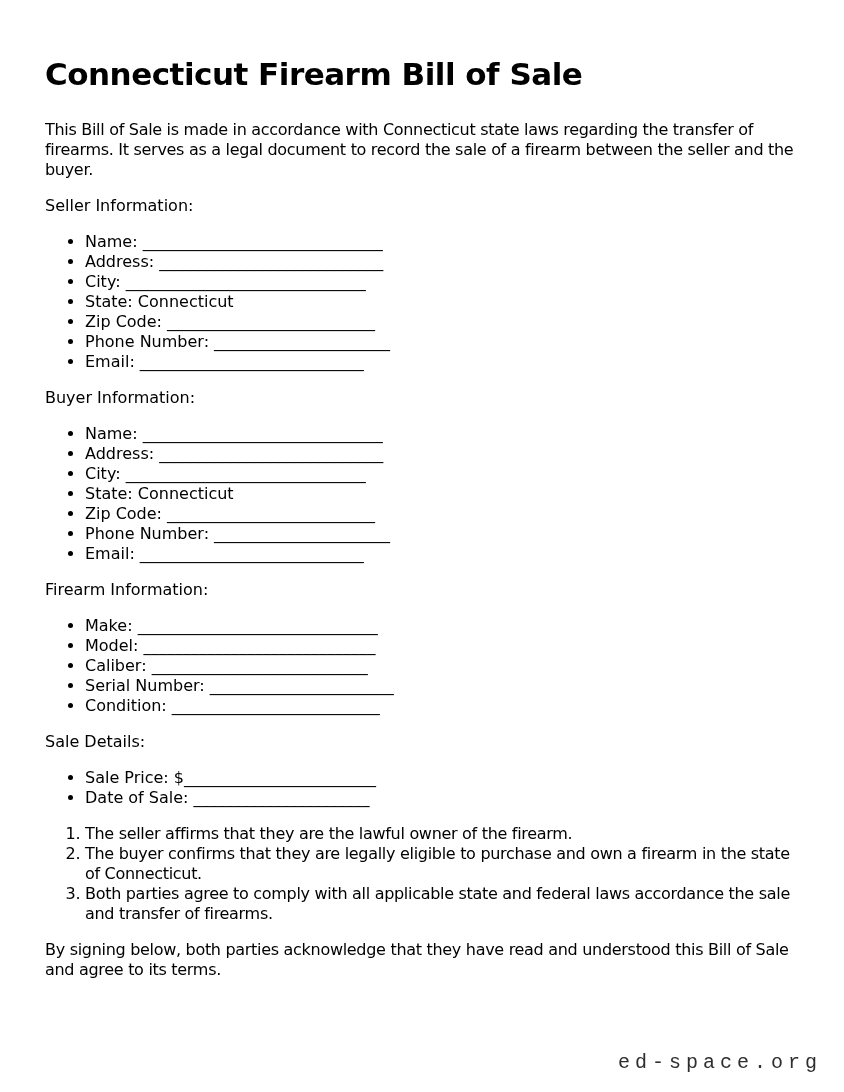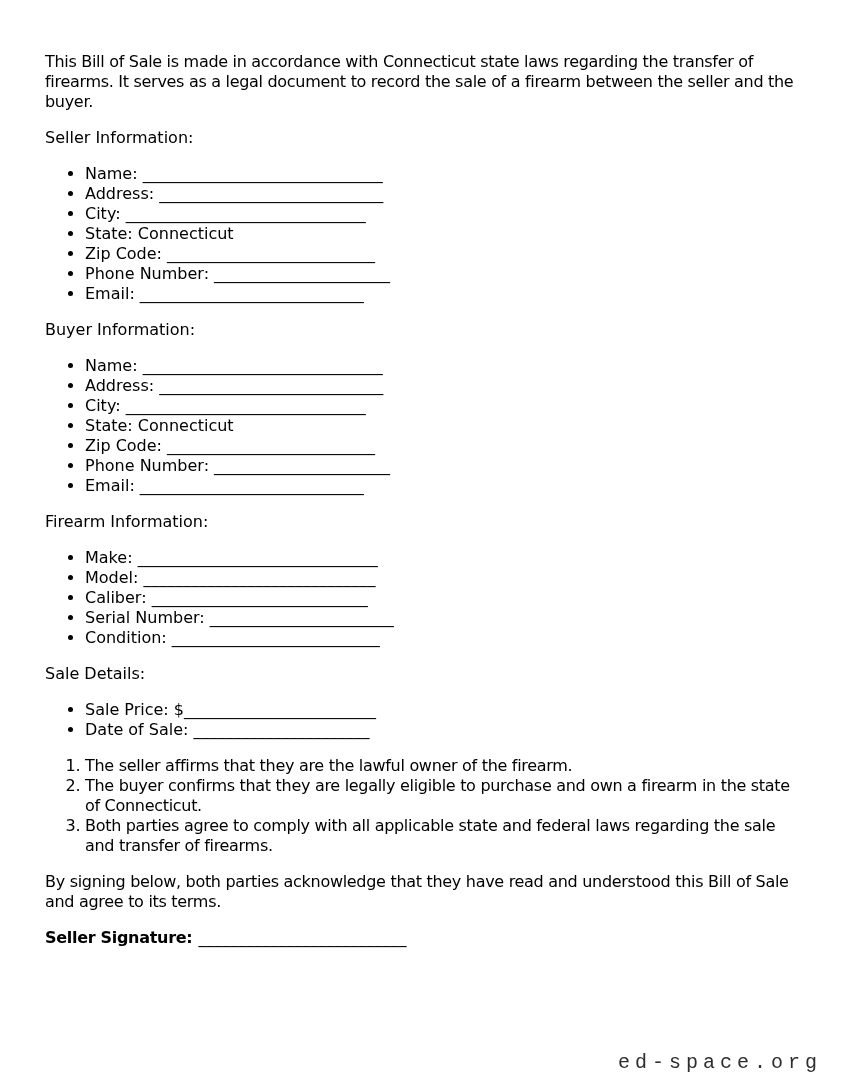--- a/index.html
+++ b/index.html
@@ -68,20 +68,21 @@
     letter-spacing: 5px;
     color: #2e2e2e;
     white-space: nowrap;
   }
 </style>
 </head>
 <body>
 
 <div class="page">
 
+  <h1 class="doc-title">Connecticut Firearm Bill of Sale</h1>
 
   <p>This Bill of Sale is made in accordance with Connecticut state laws regarding the transfer of firearms. It serves as a legal document to record the sale of a firearm between the seller and the buyer.</p>
 
   <p class="sec-heading">Seller Information:</p>
   <ul class="fields">
     <li>Name: ______________________________</li>
     <li>Address: ____________________________</li>
     <li>City: ______________________________</li>
     <li>State: Connecticut</li>
     <li>Zip Code: __________________________</li>
@@ -111,24 +112,21 @@
 
   <p class="sec-heading">Sale Details:</p>
   <ul class="fields">
     <li>Sale Price: $________________________</li>
     <li>Date of Sale: ______________________</li>
   </ul>
 
   <ol class="terms">
     <li>The seller affirms that they are the lawful owner of the firearm.</li>
     <li>The buyer confirms that they are legally eligible to purchase and own a firearm in the state of Connecticut.</li>
-    <li>Both parties agree to comply with all applicable state and federal laws regarding the sale and transfer of firearms.</li>
+    <li>Both parties agree to comply with all applicable state and federal laws accordance the sale and transfer of firearms.</li>
   </ol>
 
   <p>By signing below, both parties acknowledge that they have read and understood this Bill of Sale and agree to its terms.</p>
 
-  <p class="signature-row">
-    <span class="sig-label">Seller Signature:</span><span class="sig-line">__________________________</span>
-  </p>
 
   <div class="watermark">ed-space.org</div>
 
 </div>
 
 </body></html>

